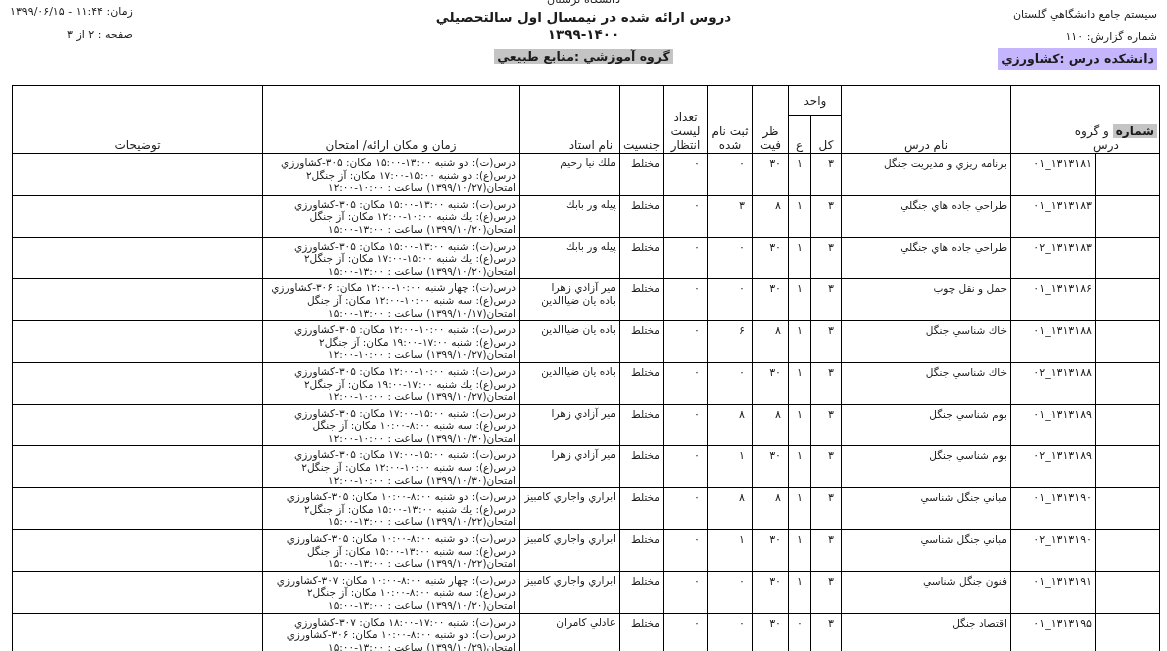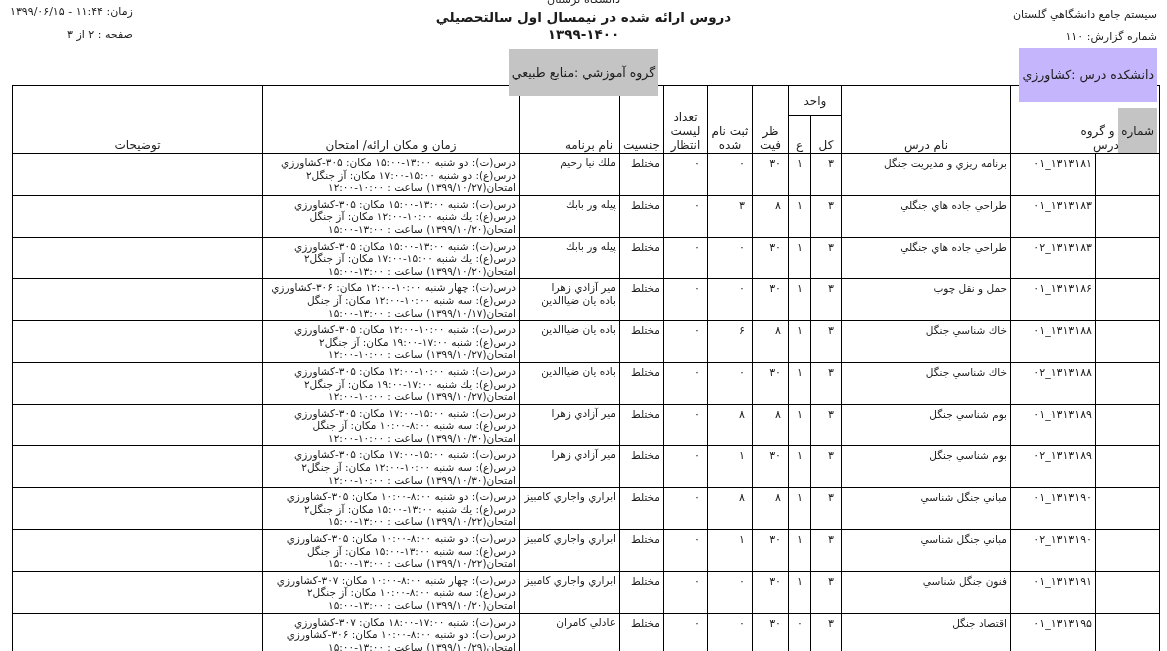--- a/index.html
+++ b/index.html
@@ -7,21 +7,21 @@
     background:#ffffff;color:#1c1c1c;
     font-family:"DejaVu Sans",sans-serif;
     direction:rtl;
   }
   .top-right{position:absolute;top:4px;right:10px;text-align:right;font-size:11px;line-height:22px;}
   .top-left{position:absolute;top:0;left:10px;text-align:right;font-size:11px;line-height:23px;}
   .top-center{position:absolute;top:0;left:0;right:0;text-align:center;}
   .univ{margin-top:-7px;font-size:11px;}
   .title1{font-weight:bold;font-size:13.5px;margin-top:3px;}
   .year{font-weight:bold;font-size:13.5px;margin-top:1px;direction:ltr;}
-  .hl{background:#c4c4c4;padding:16px 3px;}
+  .hl{background:#c4c4c4;padding:0 3px;font-weight:bold;}
   .group-line{display:inline-block;font-size:12.5px;margin-top:7px;}
   .faculty-line{display:inline-block;font-size:12.5px;}
 
   table{border-collapse:collapse;table-layout:fixed;width:1147px;margin:85px 7px 0 0;}
   th,td{border:1px solid #000;overflow:hidden;}
   th{font-weight:normal;vertical-align:bottom;text-align:center;padding:1px 2px;font-size:12px;line-height:14px;}
   thead tr.h1{height:30px;}
   thead tr.h2{height:38px;}
   .h-units{vertical-align:middle;}
   .h-code{text-align:right;padding-left:4px;}
@@ -82,21 +82,21 @@
       </th>
       <th rowspan="2">نام درس</th>
       <th colspan="2" class="h-units">واحد</th>
       <th rowspan="2">
         <div>ظر</div>
         <div>فیت</div>
       </th>
       <th rowspan="2">ثبت نام شده</th>
       <th rowspan="2">تعداد لیست انتظار</th>
       <th rowspan="2">جنسیت</th>
-      <th rowspan="2" class="h-inst">نام برنامه</th>
+      <th rowspan="2" class="h-inst">نام استاد</th>
       <th rowspan="2">زمان و مکان ارائه/ امتحان</th>
       <th rowspan="2">توضیحات</th>
     </tr>
     <tr class="h2">
       <th>کل</th>
       <th>ع</th>
     </tr>
   </thead>
   <tbody id="tbody">
       <tr class="crow">

